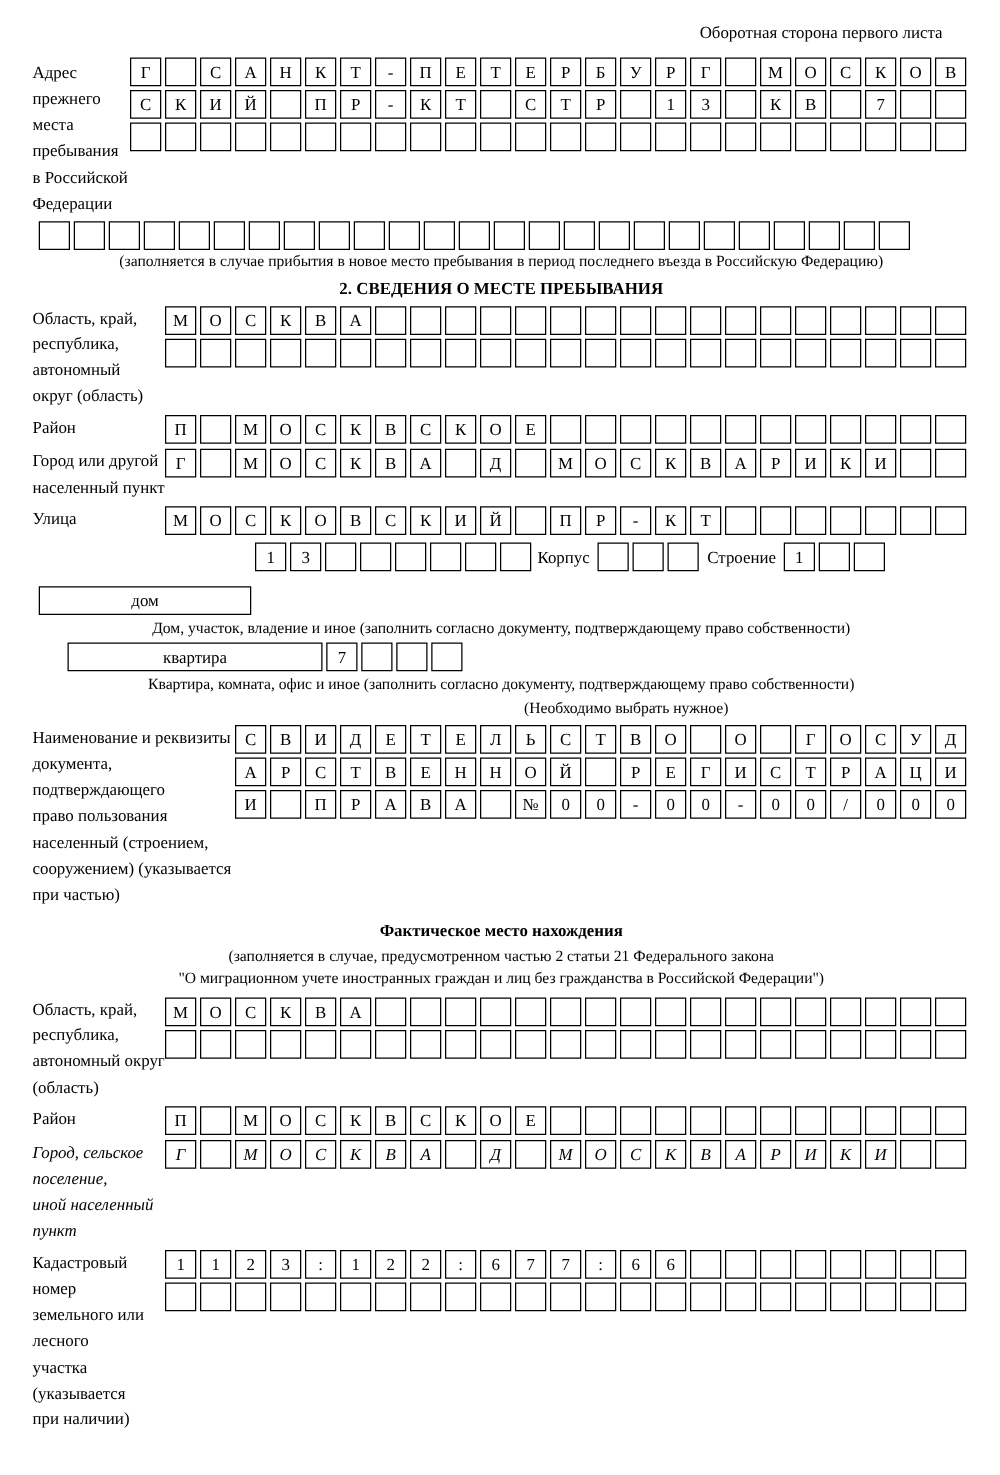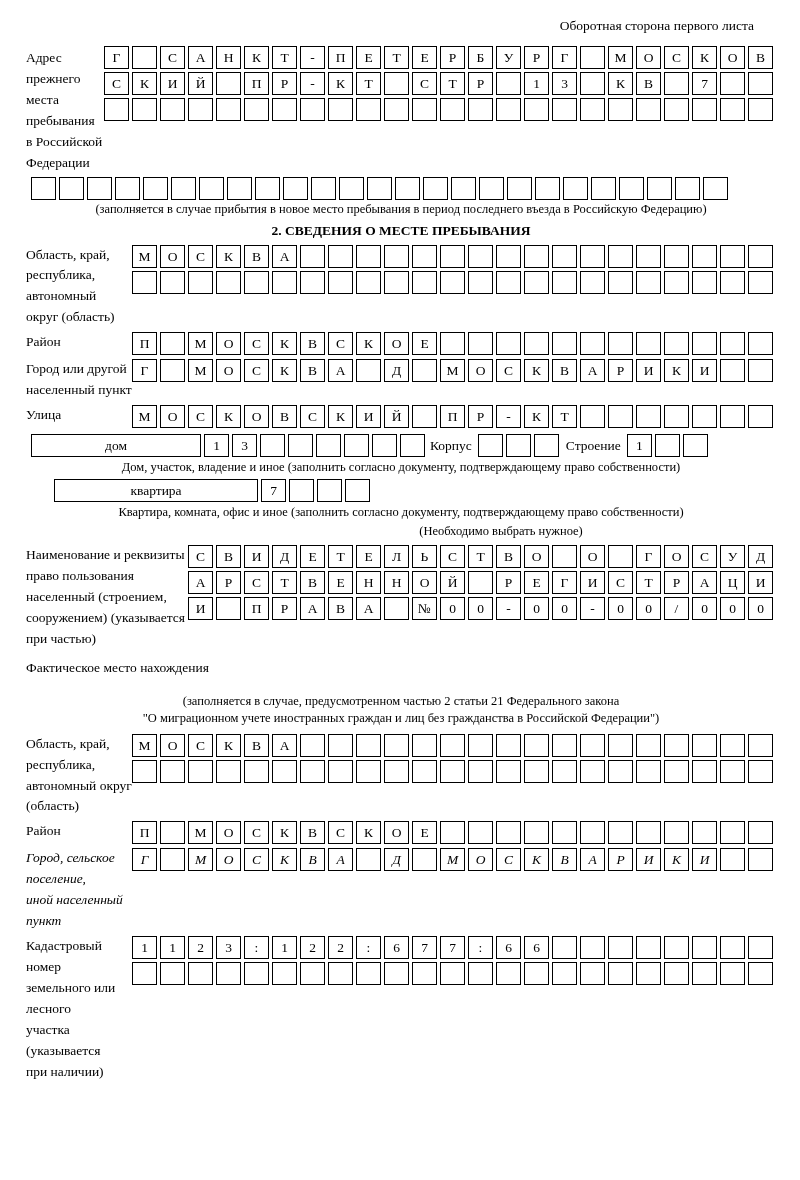--- a/index.html
+++ b/index.html
@@ -60,22 +60,22 @@
     font-weight: bold;
     font-size: 13.5px;
     margin: 6px 0 6px 0;
   }
   .sub-center {
     text-align: center;
     font-size: 12.5px;
     line-height: 1.4;
   }
   .bold-center {
-    text-align: left;
-    font-weight: normal;
+    text-align: center;
+    font-weight: bold;
     font-size: 13.5px;
     margin-top: 10px;
   }
   .flexline { display: flex; align-items: flex-start; }
   .boxlabel {
     border: 1px solid #000;
     height: 23px;
     font-size: 13.5px;
     text-align: center;
     line-height: 21px;
@@ -360,21 +360,21 @@
         <div class="cell empty"></div>
         <div class="cell empty"></div>
         <div class="cell empty"></div>
         <div class="cell empty"></div>
         <div class="cell empty"></div>
         <div class="cell empty"></div>
       </div>
   </div>
 
   <div class="flexline" style="margin-top:6px;">
-    <div class="boxlabel" style="width:170px; margin-left:5px;">дом</div>
+    <div class="boxlabel" style="width:170px; margin-left:5px;margin-top:35px;">дом</div>
     <div class="cells" style="margin-left:3px;" id="hc">
         <div class="cell">1</div>
         <div class="cell">3</div>
         <div class="cell empty"></div>
         <div class="cell empty"></div>
         <div class="cell empty"></div>
         <div class="cell empty"></div>
         <div class="cell empty"></div>
         <div class="cell empty"></div>
       </div>
@@ -402,20 +402,21 @@
         <div class="cell empty"></div>
       </div>
   </div>
   <div class="note">Квартира, комната, офис и иное (заполнить согласно документу, подтверждающему право собственности)</div>
 
   <div class="note" style="margin-left:200px;">(Необходимо выбрать нужное)</div>
 
   <div class="row" style="margin-top:6px;">
     <div class="label" style="width:208px;">
       <div>Наименование и реквизиты</div>
+      <div>документа, подтверждающего</div>
       <div>право пользования</div>
       <div>населенный (строением,</div>
       <div>сооружением) (указывается</div>
       <div>при частью)</div>
     </div>
     <div>
       <div class="cells" id="dc0">
           <div class="cell">С</div>
           <div class="cell">В</div>
           <div class="cell">И</div>
@@ -481,21 +482,21 @@
           <div class="cell">0</div>
           <div class="cell">/</div>
           <div class="cell">0</div>
           <div class="cell">0</div>
           <div class="cell">0</div>
         </div>
     </div>
   </div>
 
   <div class="bold-center">Фактическое место нахождения</div>
-  <div class="sub-center" style="margin-top:17px;">
+  <div class="sub-center" style="margin-top:4px;">
     <div>(заполняется в случае, предусмотренном частью 2 статьи 21 Федерального закона</div>
     <div>"О миграционном учете иностранных граждан и лиц без гражданства в Российской Федерации")</div>
   </div>
 
   <div class="row" style="margin-top:6px;">
     <div class="label" style="width:145px;">
       <div>Область, край,</div>
       <div>республика,</div>
       <div>автономный округ</div>
       <div>(область)</div>

